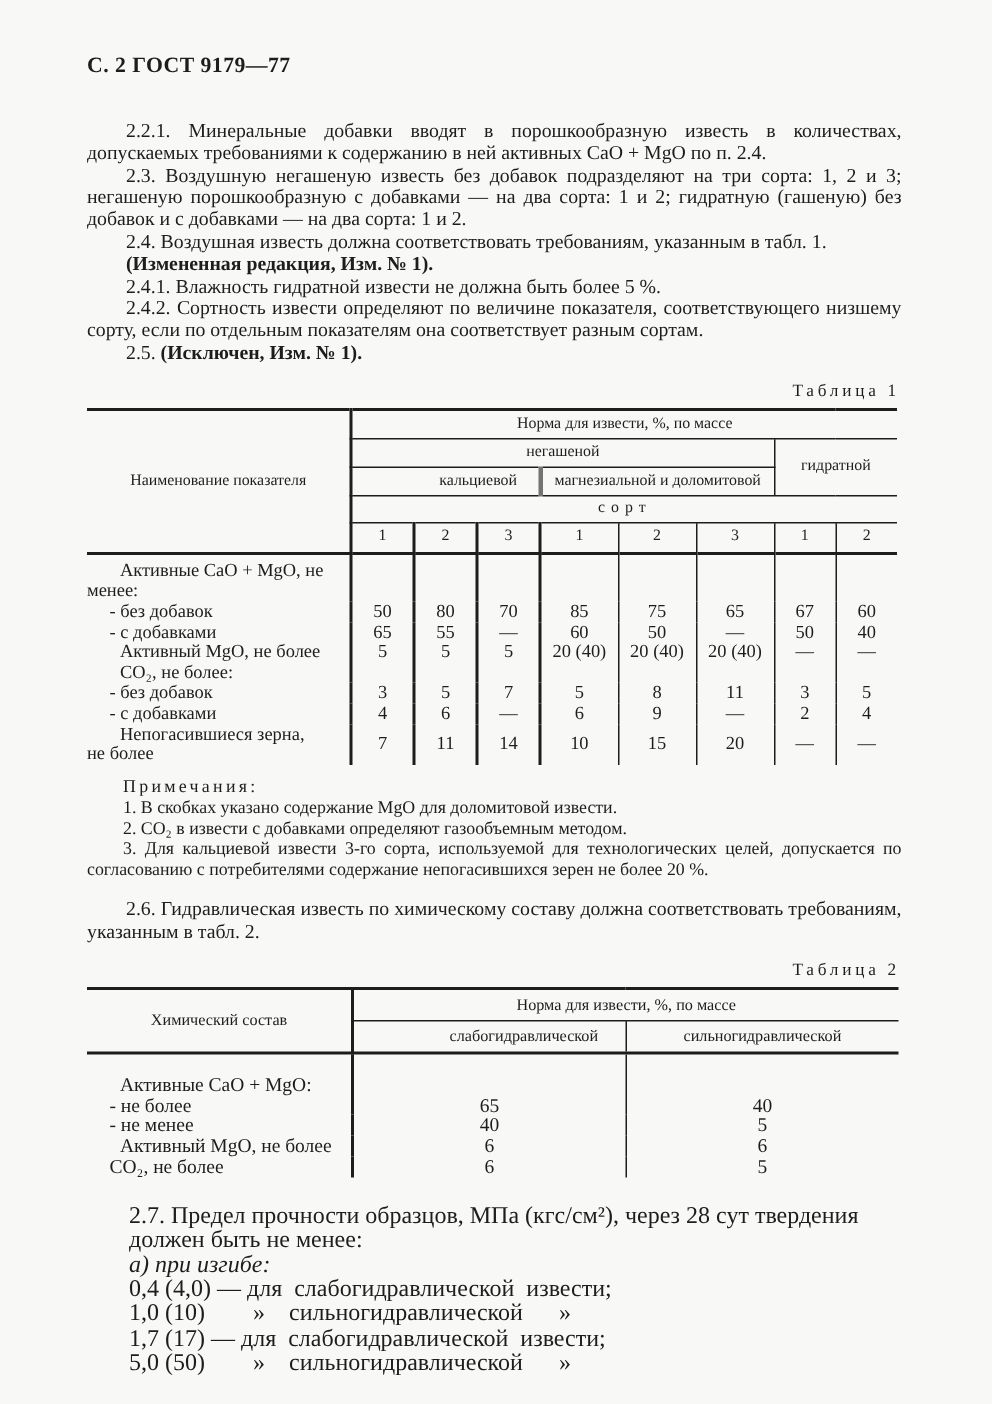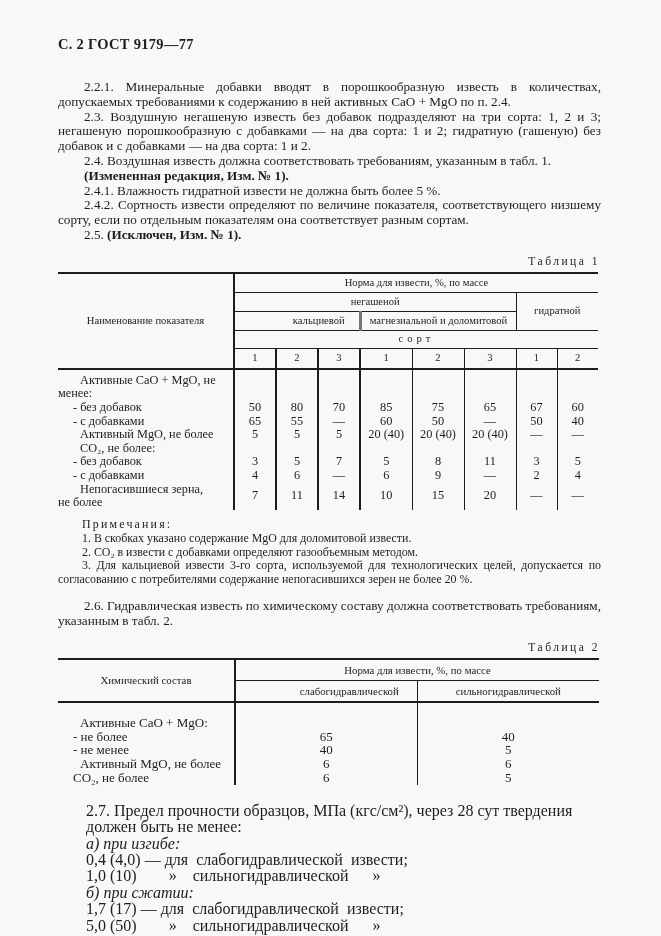--- a/index.html
+++ b/index.html
@@ -268,18 +268,17 @@
         <td class="v2">5</td>
       </tr>
     </tbody>
   </table>
 
   <div class="s27">
     <div>2.7. Предел прочности образцов, МПа (кгс/см²), через 28 сут твердения должен быть не менее:</div>
     <div class="it">а) при изгибе:</div>
     <div class="pre">0,4 (4,0) — для  слабогидравлической  извести;</div>
     <div class="pre">1,0 (10)        »    сильногидравлической      »</div>
-    <div class="it">б) при сжатии:</div>
     <div class="pre">1,7 (17) — для  слабогидравлической  извести;</div>
     <div class="pre">5,0 (50)        »    сильногидравлической      »</div>
   </div>
 
 </div>
 
 </body></html>

